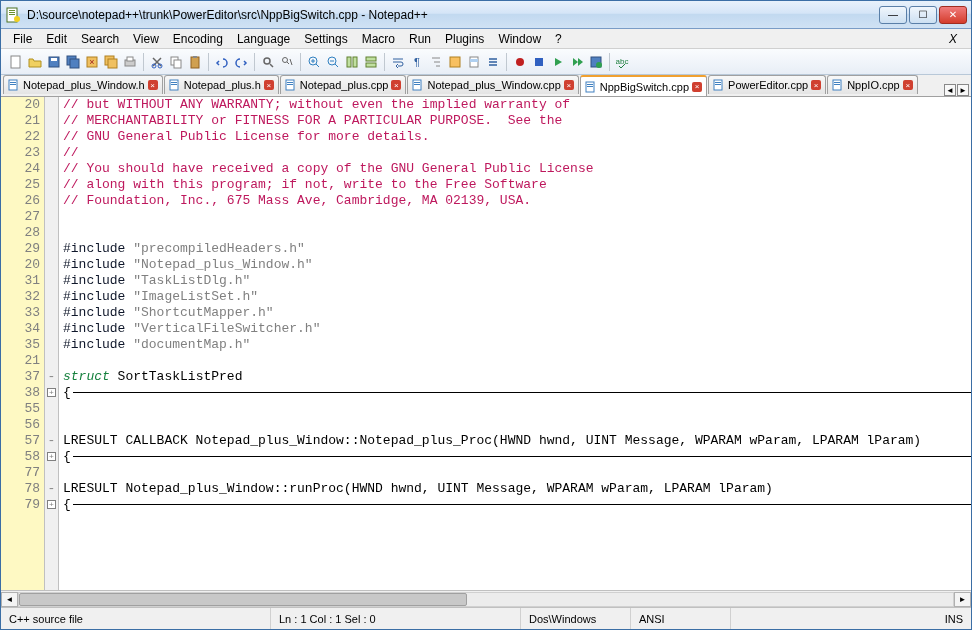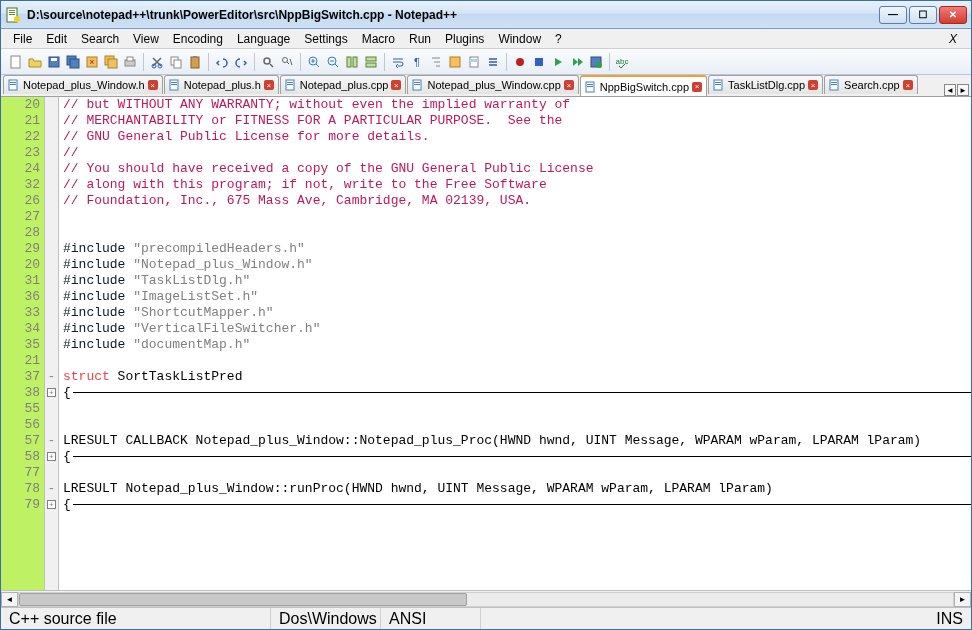--- a/index.html
+++ b/index.html
@@ -14,21 +14,20 @@
   display: flex;
   flex-direction: column;
 }
 .titlebar {
   background: linear-gradient(to bottom, #e8f1fb 0%, #d5e5f7 45%, #c2d9f0 50%, #d0e2f4 100%);
   height: 28px;
   display: flex;
   align-items: center;
   padding: 0 4px;
   border-bottom: 1px solid #7a9cc6;
-  font-weight: bold;
 }
 .titlebar .icon { width: 16px; height: 16px; margin-right: 6px; }
 .titlebar .title { flex: 1; color: #000; font-size: 12px; }
 .titlebar .win-btns { display: flex; gap: 2px; }
 .win-btn {
   width: 28px; height: 18px;
   border: 1px solid #5a7fa8;
   border-radius: 3px;
   display: flex; align-items: center; justify-content: center;
   background: linear-gradient(to bottom, #f0f6fc, #cde0f2);
@@ -101,21 +100,21 @@
 .editor {
   flex: 1;
   display: flex;
   overflow: hidden;
   font-family: "Courier New", monospace;
   font-size: 13px;
   background: #fff;
 }
 .gutter {
   width: 44px;
-  background: #bef264;
+  background: #fef9c3;
   border-right: 1px solid #c0c0c0;
   text-align: right;
   padding: 0 4px 0 0;
   color: #808080;
   user-select: none;
 }
 .fold {
   width: 14px;
   background: #f0f0f0;
   border-right: 1px solid #c0c0c0;
@@ -123,41 +122,41 @@
   color: #808080;
 }
 .code {
   flex: 1;
   padding: 0 4px;
   white-space: pre;
   overflow: hidden;
 }
 .ln { height: 16px; line-height: 16px; }
 .c-comment { color: #be185d; }
-.c-keyword { color: #ef4444; }
+.c-keyword { color: #15803d; font-style: italic; }
 .c-pre { color: #0f172a; }
 .c-string { color: #808080; }
 .foldbox { display:inline-block; width:9px; height:9px; border:1px solid #808080; font-size:8px; line-height:7px; text-align:center; background:#fff; color:#808080; vertical-align: middle;}
 .hscroll {
   height: 17px;
   background: #f0f0f0;
   border-top: 1px solid #c0c0c0;
   display: flex;
   align-items: center;
 }
 .hscroll .track { flex:1; background:#ececec; height:15px; position:relative; border:1px solid #d0d0d0;}
 .hscroll .thumb { position:absolute; left:0; width:48%; height:100%; background:#c8c8c8; border:1px solid #a0a0a0; border-radius:2px;}
 .hscroll .arr { width:17px; height:15px; border:1px solid #b0b0b0; display:flex; align-items:center; justify-content:center; font-size:8px; background:#f4f4f4;}
 .statusbar {
   height: 22px;
   background: #f0f0f0;
   border-top: 1px solid #c0c0c0;
   display: flex;
   align-items: center;
-  font-size: 16px;
+  font-size: 11px;
 }
 .statusbar .cell {
   padding: 0 8px;
   border-right: 1px solid #d0d0d0;
   height: 100%;
   display: flex;
   align-items: center;
 }
 </style>
 </head>
@@ -419,54 +418,54 @@
         </svg>
         <span>NppBigSwitch.cpp</span>
         <span class="close-ico">×</span>
       </div>
       <div class="tab">
         <svg class="file-ico" viewBox="0 0 12 12">
           <rect x="1" y="1" width="8" height="10" fill="#fff" stroke="#4080c0"></rect>
           <rect x="2" y="3" width="6" height="1" fill="#4080c0"></rect>
           <rect x="2" y="5" width="6" height="1" fill="#4080c0"></rect>
         </svg>
-        <span>TaskListDlg.cpp</span>
+        <span>PowerEditor.cpp</span>
         <span class="close-ico">×</span>
       </div>
       <div class="tab">
         <svg class="file-ico" viewBox="0 0 12 12">
           <rect x="1" y="1" width="8" height="10" fill="#fff" stroke="#4080c0"></rect>
           <rect x="2" y="3" width="6" height="1" fill="#4080c0"></rect>
           <rect x="2" y="5" width="6" height="1" fill="#4080c0"></rect>
         </svg>
-        <span>Search.cpp</span>
+        <span>NppIO.cpp</span>
         <span class="close-ico">×</span>
       </div>
     </div>
   <div class="tabnav">
     <span>◄</span>
     <span>►</span>
   </div>
 </div>
 
 <div class="editor">
   <div class="gutter" id="gutter">
       <div class="ln">20</div>
       <div class="ln">21</div>
       <div class="ln">22</div>
       <div class="ln">23</div>
       <div class="ln">24</div>
-      <div class="ln">32</div>
+      <div class="ln">25</div>
       <div class="ln">26</div>
       <div class="ln">27</div>
       <div class="ln">28</div>
       <div class="ln">29</div>
       <div class="ln">20</div>
       <div class="ln">31</div>
-      <div class="ln">36</div>
+      <div class="ln">32</div>
       <div class="ln">33</div>
       <div class="ln">34</div>
       <div class="ln">35</div>
       <div class="ln">21</div>
       <div class="ln">37</div>
       <div class="ln">38</div>
       <div class="ln">55</div>
       <div class="ln">56</div>
       <div class="ln">57</div>
       <div class="ln">58</div>
@@ -508,16 +507,17 @@
 <div class="hscroll">
   <div class="arr">◄</div>
   <div class="track">
       <div class="thumb"></div>
     </div>
   <div class="arr">►</div>
 </div>
 
 <div class="statusbar">
   <div class="cell" style="width:270px">C++ source file</div>
+  <div class="cell" style="width:250px">Ln : 1    Col : 1    Sel : 0</div>
   <div class="cell" style="width:110px">Dos\Windows</div>
   <div class="cell" style="width:100px">ANSI</div>
   <div class="cell" style="flex:1; border-right:none; justify-content:flex-end;">INS</div>
 </div>
 
 </body></html>

